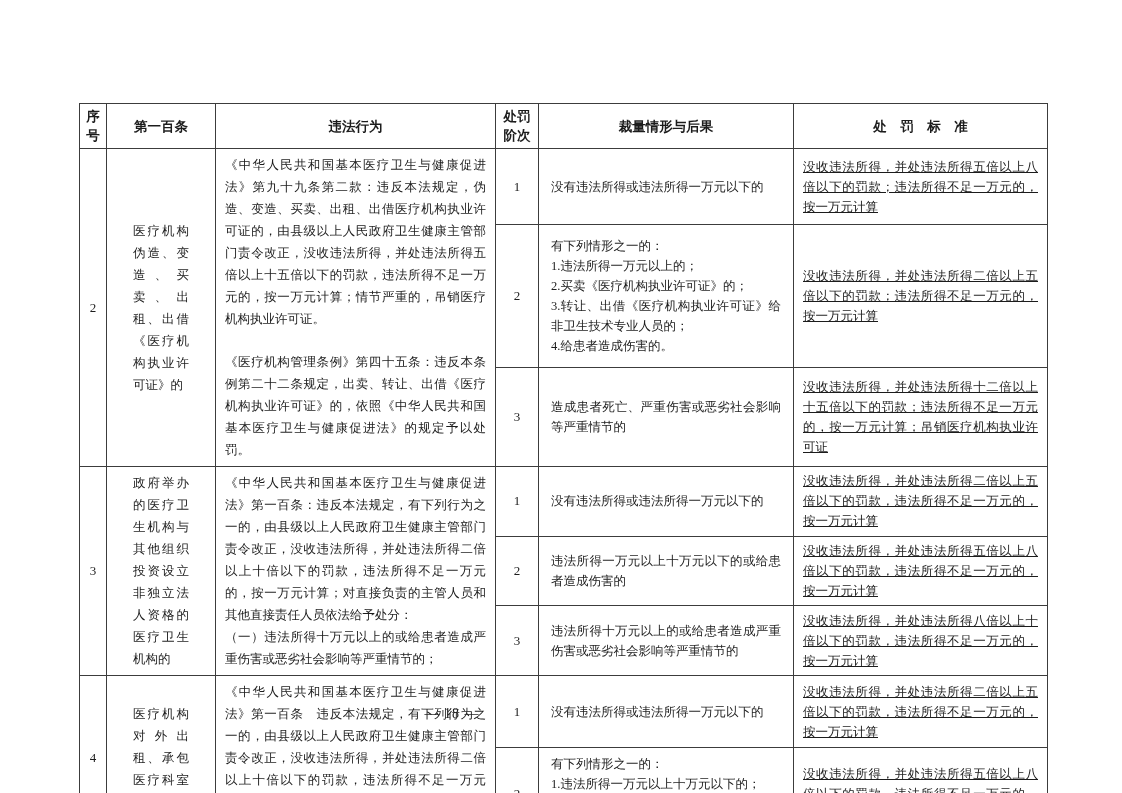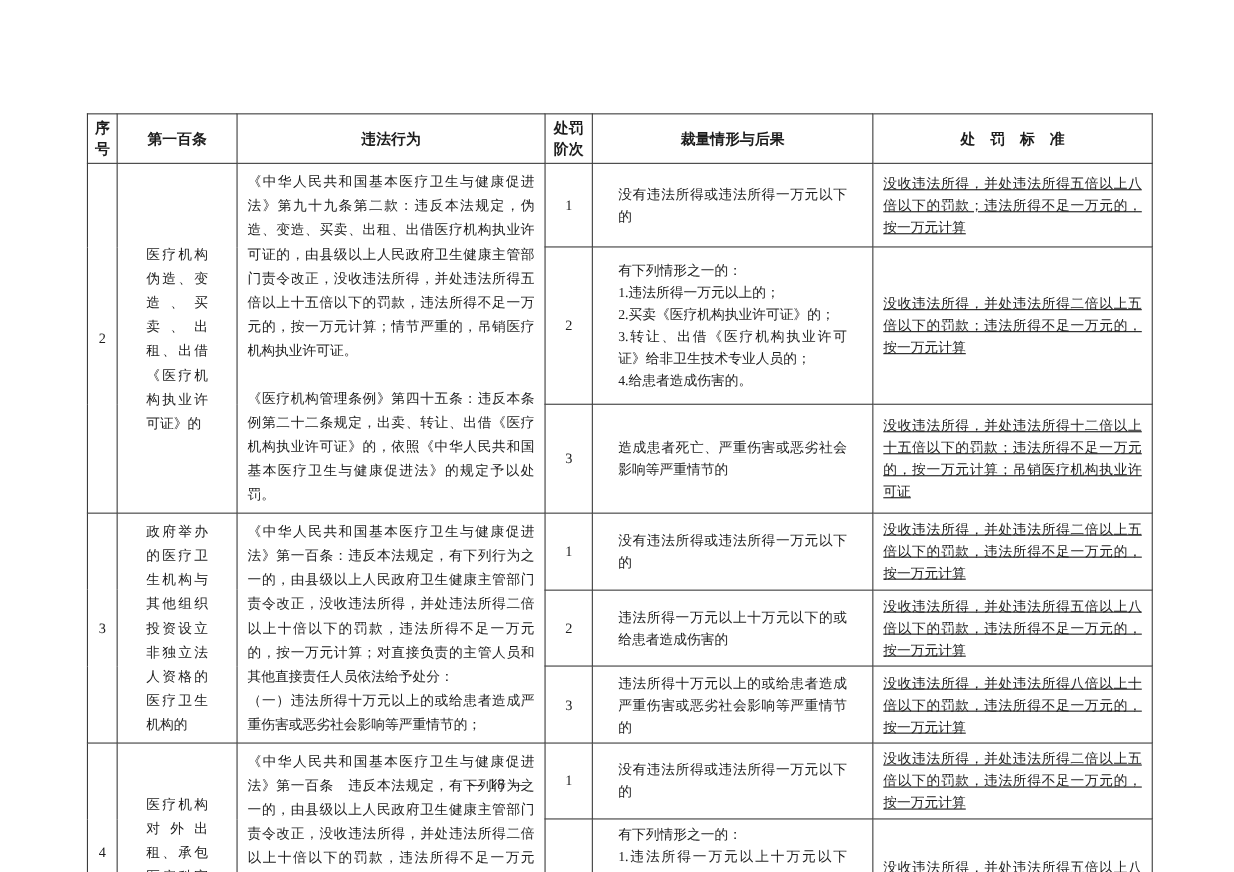--- a/index.html
+++ b/index.html
@@ -75,21 +75,21 @@
   td.stage-cell {
     text-align: center;
     vertical-align: middle;
     font-size: 13px;
     padding: 2px;
   }
   td.circ-cell {
     vertical-align: middle;
     text-align: justify;
     white-space: pre-line;
-    padding: 4px 23px;
+    padding: 4px 12px;
     margin-left: 24px;
   }
   td.std-cell {
     vertical-align: middle;
     text-align: justify;
     padding: 4px 9px;
     text-decoration: underline;
   }
   .footer {
     position: absolute;

